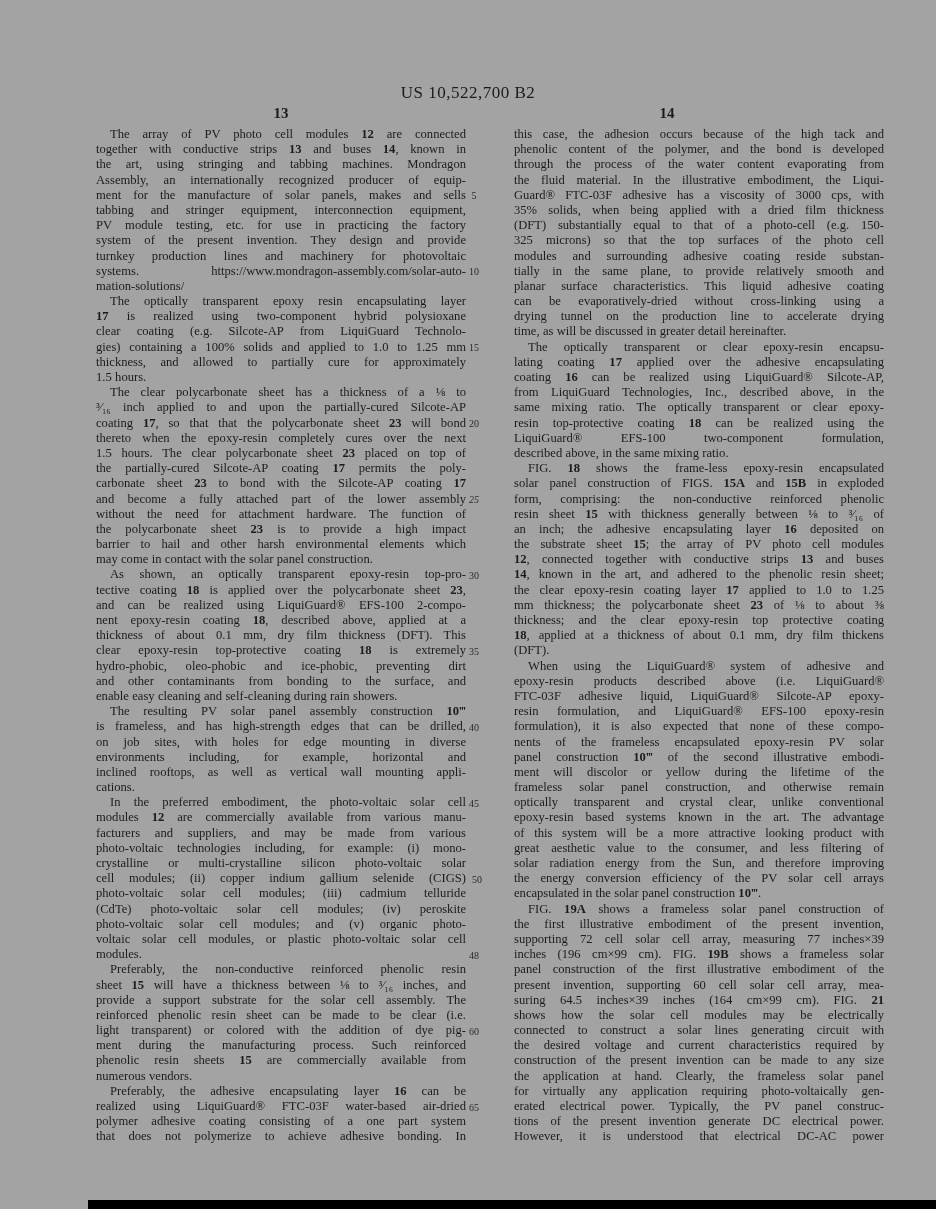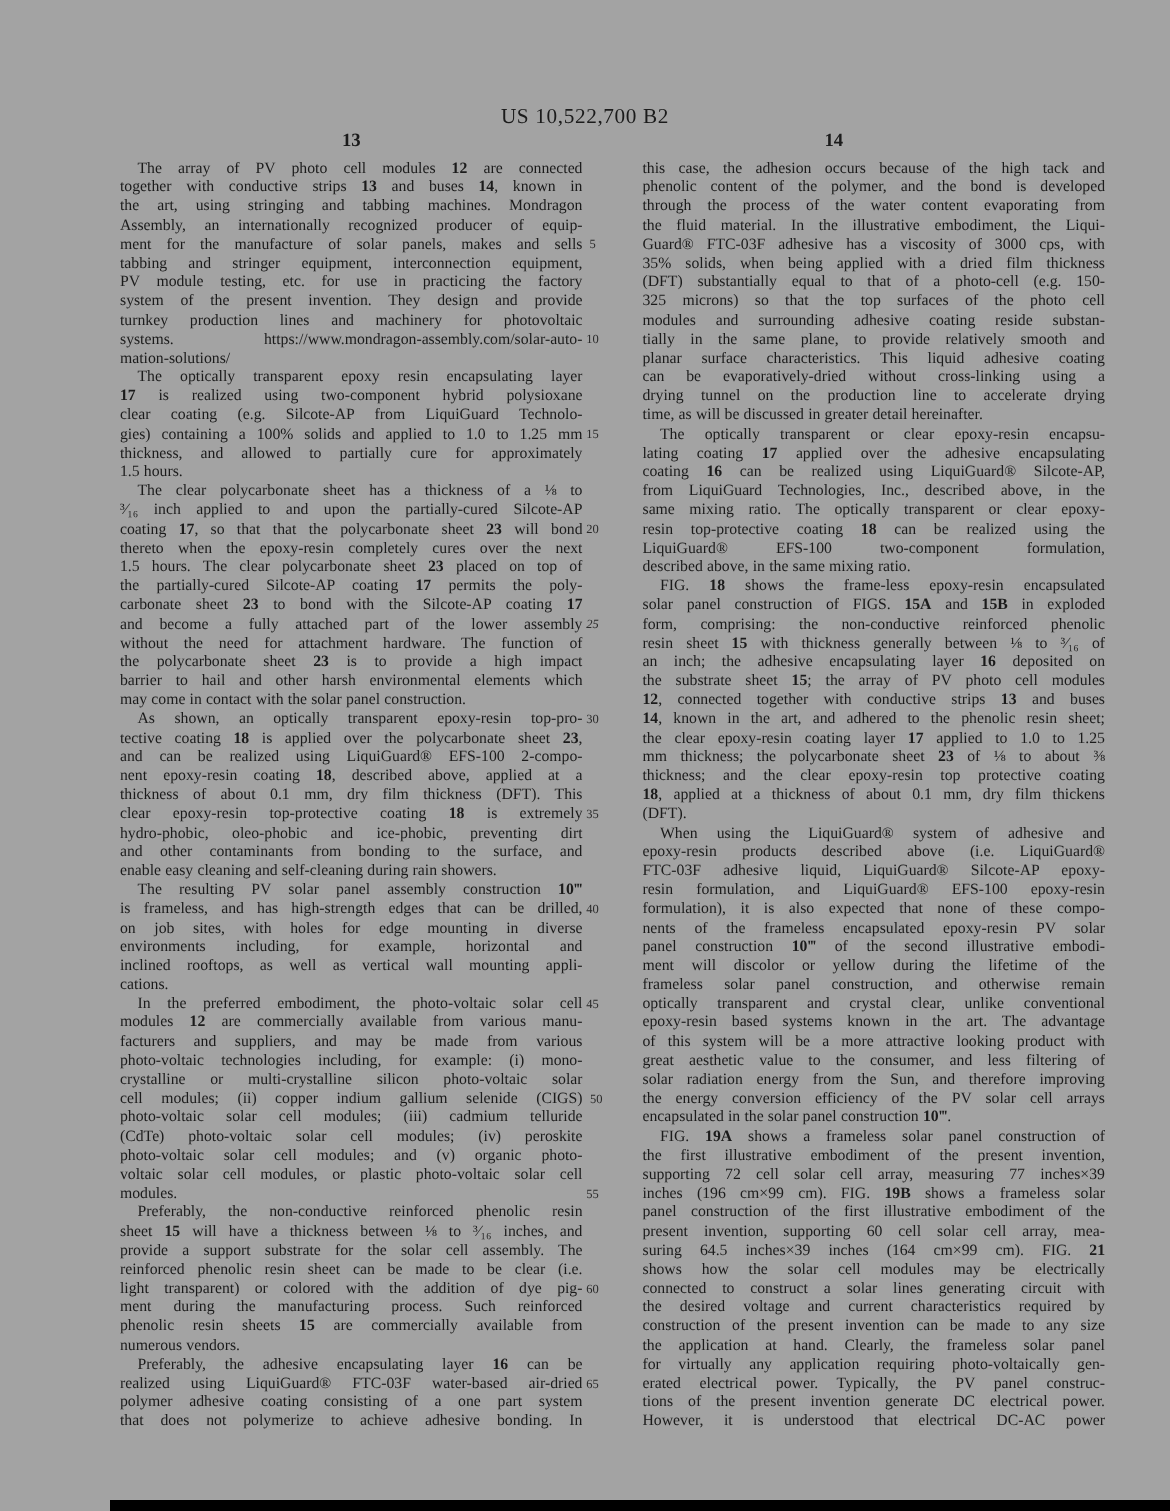--- a/index.html
+++ b/index.html
@@ -123,21 +123,21 @@
       <div class="num" style="top: 60.8px;">5</div>
       <div class="num" style="top: 136.8px;">10</div>
       <div class="num" style="top: 212.8px;">15</div>
       <div class="num" style="top: 288.8px;">20</div>
       <div class="num" style="top: 364.8px; font-style: italic;">25</div>
       <div class="num" style="top: 440.8px; text-align: center;">30</div>
       <div class="num" style="top: 516.8px;">35</div>
       <div class="num" style="top: 592.8px;">40</div>
       <div class="num" style="top: 668.8px; text-align: center;">45</div>
       <div class="num" style="top: 744.8px; text-align: right;">50</div>
-      <div class="num" style="top: 820.8px;">55</div>
+      <div class="num" style="top: 820.8px;">48</div>
       <div class="num" style="top: 896.8px;">60</div>
       <div class="num" style="top: 972.8px;">65</div>
     </div>
 
   <div class="column" id="col-right">
       <div class="line">this case, the adhesion occurs because of the high tack and</div>
       <div class="line">phenolic content of the polymer, and the bond is developed</div>
       <div class="line">through the process of the water content evaporating from</div>
       <div class="line">the fluid material. In the illustrative embodiment, the Liqui-</div>
       <div class="line">Guard® FTC-03F adhesive has a viscosity of 3000 cps, with</div>

